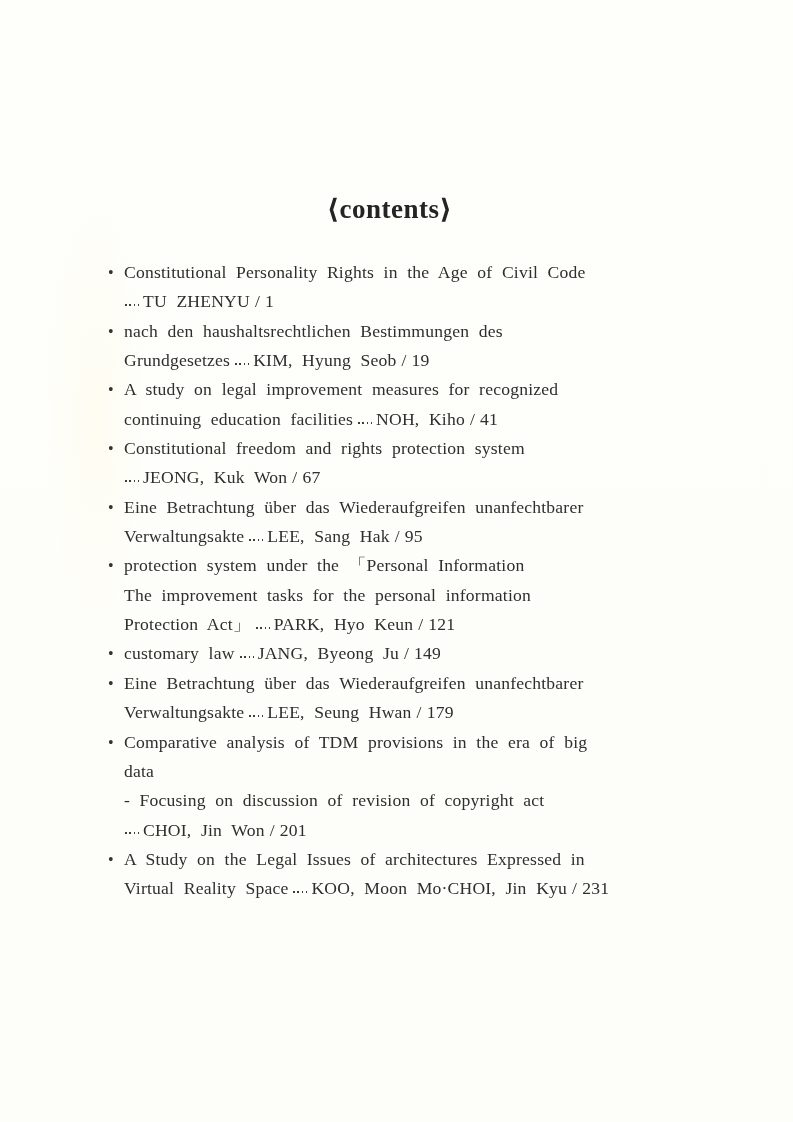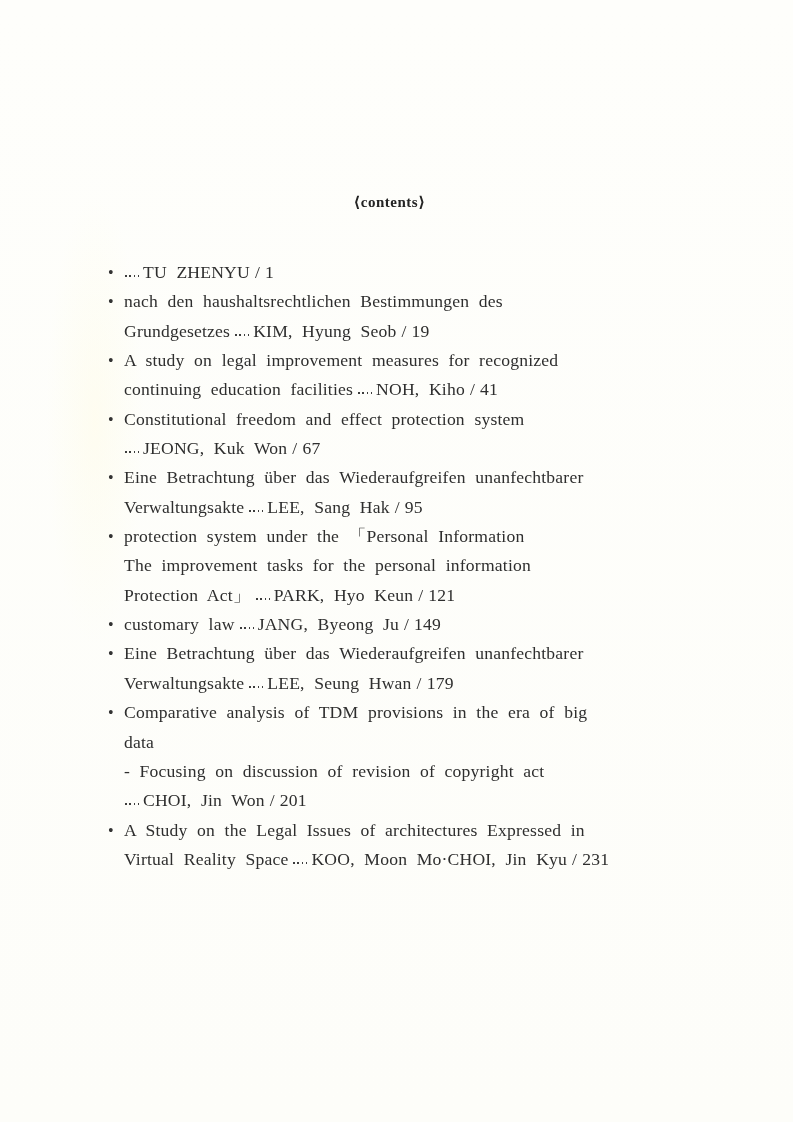--- a/index.html
+++ b/index.html
@@ -9,21 +9,21 @@
     background:
       radial-gradient(ellipse 70px 320px at 95px 420px, rgba(255,252,232,0.55), rgba(255,252,232,0) 70%),
       linear-gradient(180deg, #fefefb 0%, #fdfdf9 100%);
     font-family:"Liberation Serif","DejaVu Serif","DejaVu Sans",serif;
     color:#2e2e2e;
     overflow:hidden;
   }
   .title {
     position:absolute; top:193px; left:0; width:779px;
     text-align:center;
-    font-size:15px; font-weight:bold; letter-spacing:0.5px;
+    font-size:27px; font-weight:bold; letter-spacing:0.5px;
     color:#242424;
   }
   .toc {
     position:absolute; top:258px; left:110px; width:584px;
     font-size:17.6px; line-height:29.35px;
     word-spacing:0.28em; letter-spacing:0.2px;
   }
   .entry { position:relative; padding-left:14px; }
   .bullet {
     position:absolute; left:-2px; top:0;
@@ -45,20 +45,21 @@
 <body>
 
 <div class="page">
 
   <div class="title">⟨contents⟩</div>
 
   <div class="toc">
 
     <div class="entry">
       <span class="bullet">•</span>
+      <div class="line"><span>Constitutional Personality Rights in the Age of Civil Code</span></div>
       <div class="line ref">
         <span class="leader lead-start"></span>
         <span class="author">TU ZHENYU</span>
         <span class="sep">/</span>
         <span class="pg">1</span>
       </div>
     </div>
 
     <div class="entry">
       <span class="bullet">•</span>
@@ -79,21 +80,21 @@
         <span>continuing education facilities</span>
         <span class="leader"></span>
         <span class="author">NOH, Kiho</span>
         <span class="sep">/</span>
         <span class="pg">41</span>
       </div>
     </div>
 
     <div class="entry">
       <span class="bullet">•</span>
-      <div class="line"><span>Constitutional freedom and effect protection system</span></div>
+      <div class="line"><span>Constitutional freedom and rights protection system</span></div>
       <div class="line ref">
         <span class="leader lead-start"></span>
         <span class="author">JEONG, Kuk Won</span>
         <span class="sep">/</span>
         <span class="pg">67</span>
       </div>
     </div>
 
     <div class="entry">
       <span class="bullet">•</span>

